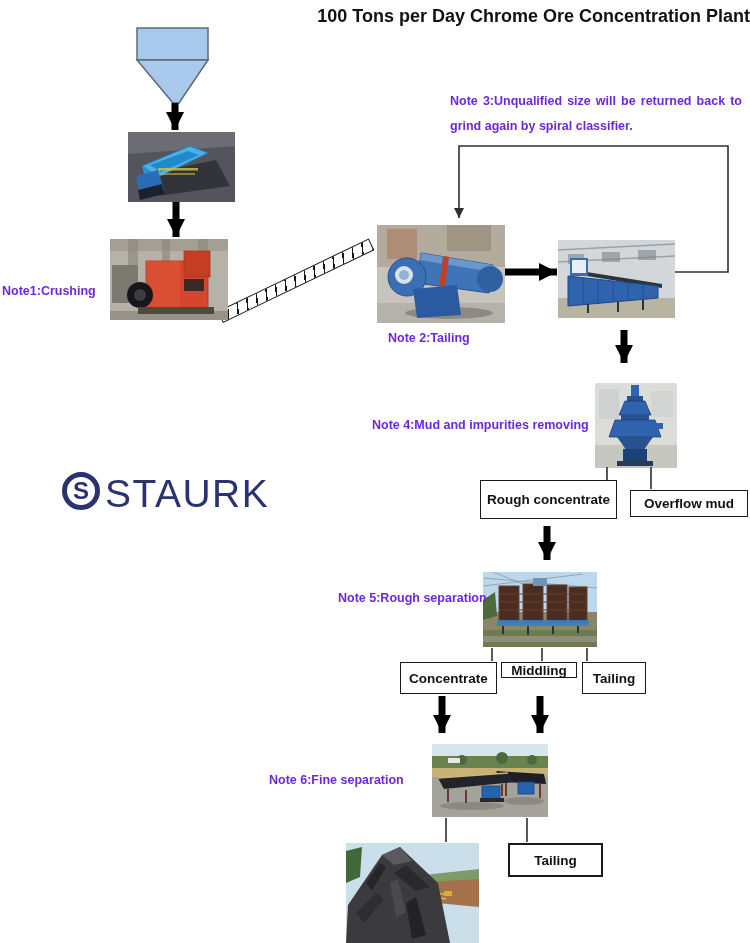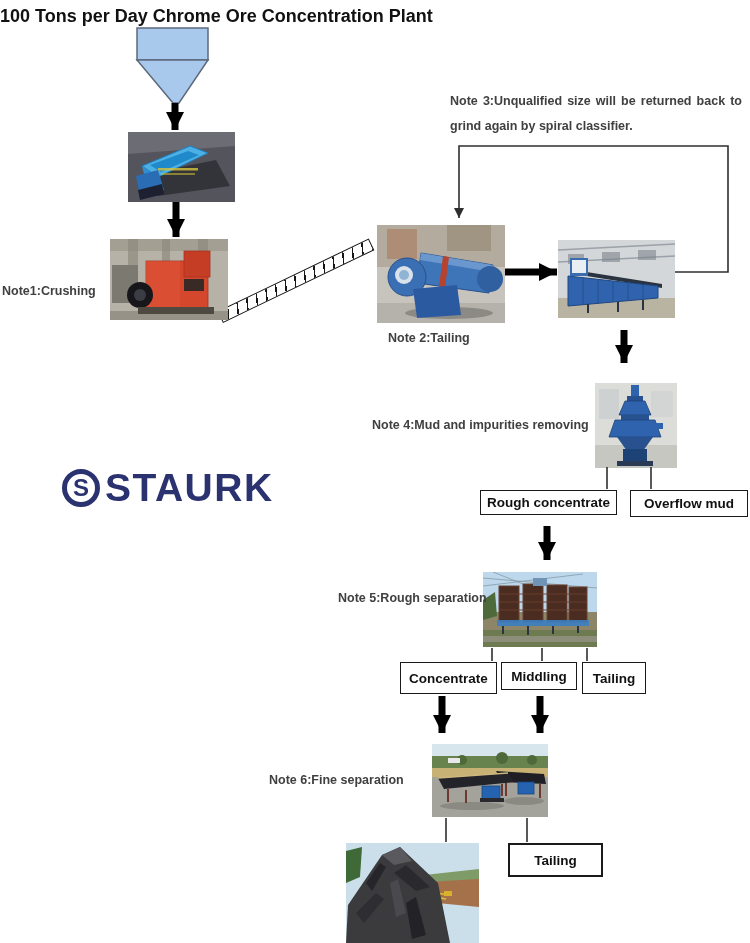--- a/index.html
+++ b/index.html
@@ -1,36 +1,36 @@
 <!DOCTYPE html>
 <html><head>
 <meta charset="utf-8">
 <style>
   html,body{margin:0;padding:0;background:#fff;}
   #canvas{position:relative;width:750px;height:943px;background:#fff;overflow:hidden;
           font-family:"Liberation Sans", sans-serif;}
   .abs{position:absolute;}
-  #title{left:0;top:6px;width:750px;text-align:left;font-size:18px;font-weight:bold;color:#111;z-index:6;}
-  .note{position:absolute;color:#404040;font-weight:bold;font-size:12.5px;z-index:6;white-space:nowrap;}
+  #title{left:0;top:6px;width:750px;text-align:right;font-size:18px;font-weight:bold;color:#111;z-index:6;}
+  .note{position:absolute;color:#6d28d9;font-weight:bold;font-size:12.5px;z-index:6;white-space:nowrap;}
   .noteblock{white-space:normal;line-height:25px;}
   .noteblock .ln{display:block;white-space:nowrap;}
   .noteblock .ln.stretch{text-align:justify;text-align-last:justify;white-space:normal;}
   .fbox{position:absolute;background:#fff;border:1.7px solid #1a1a1a;display:flex;align-items:center;
         justify-content:center;font-weight:bold;font-size:13.5px;color:#111;z-index:6;box-sizing:border-box;}
   #connectors{position:absolute;left:0;top:0;z-index:4;pointer-events:none;}
   .photo{position:absolute;z-index:2;line-height:0;}
   #conveyor{position:absolute;left:223px;top:310px;width:168px;height:13px;z-index:1;
             border:1.5px solid #161616;box-sizing:border-box;
             background:repeating-linear-gradient(110deg,#fff 0 8.5px,#161616 8.5px 10px);
             transform:rotate(-25.7deg);transform-origin:0 100%;}
   #logo{position:absolute;left:62px;top:468px;display:flex;align-items:center;z-index:6;}
   #logo-circle{width:28px;height:28px;border:5.5px solid #2b3270;border-radius:50%;display:flex;
                align-items:center;justify-content:center;}
   #logo-mark{font-size:24px;font-weight:bold;color:#2b3270;line-height:1;}
-  #logo-text{font-size:39px;font-weight:bold;color:#2b3270;letter-spacing:1.5px;margin-left:5px;line-height:1;}
+  #logo-text{font-size:39px;font-weight:normal;color:#2b3270;letter-spacing:1.5px;margin-left:5px;line-height:1;margin-top:6px;}
 </style>
 </head>
 <body>
 
 <div id="canvas">
 
   <div id="title" class="abs">100 Tons per Day Chrome Ore Concentration Plant</div>
 
   <div class="photo" style="left:130px;top:26px;">
     <svg width="90" height="80" viewBox="0 0 90 80">
@@ -224,24 +224,24 @@
   <div class="note" style="left:2px;top:284px;">Note1:Crushing</div>
   <div class="note" style="left:388px;top:331px;">Note 2:Tailing</div>
   <div class="note noteblock" style="left:450px;top:89px;width:292px;">
     <span class="ln stretch">Note 3:Unqualified size will be returned back to</span>
     <span class="ln">grind again by spiral classifier.</span>
   </div>
   <div class="note" style="left:372px;top:418px;">Note 4:Mud and impurities removing</div>
   <div class="note" style="left:338px;top:591px;">Note 5:Rough separation</div>
   <div class="note" style="left:269px;top:773px;">Note 6:Fine separation</div>
 
-  <div class="fbox" style="left:480px;top:490px;width:137px;height:25px;">Rough concentrate</div>
+  <div class="fbox" style="left:480px;top:480px;width:137px;height:39px;">Rough concentrate</div>
   <div class="fbox" style="left:630px;top:490px;width:118px;height:27px;">Overflow mud</div>
   <div class="fbox" style="left:400px;top:662px;width:97px;height:32px;">Concentrate</div>
-  <div class="fbox" style="left:501px;top:662px;width:76px;height:28px;">Middling</div>
+  <div class="fbox" style="left:501px;top:662px;width:76px;height:16px;">Middling</div>
   <div class="fbox" style="left:582px;top:662px;width:64px;height:32px;">Tailing</div>
   <div class="fbox" style="left:508px;top:843px;width:95px;height:34px;border-width:2.2px;">Tailing</div>
 
   <div id="logo">
     <div id="logo-circle">
       <span id="logo-mark">S</span>
     </div>
     <span id="logo-text">STAURK</span>
   </div>
 

